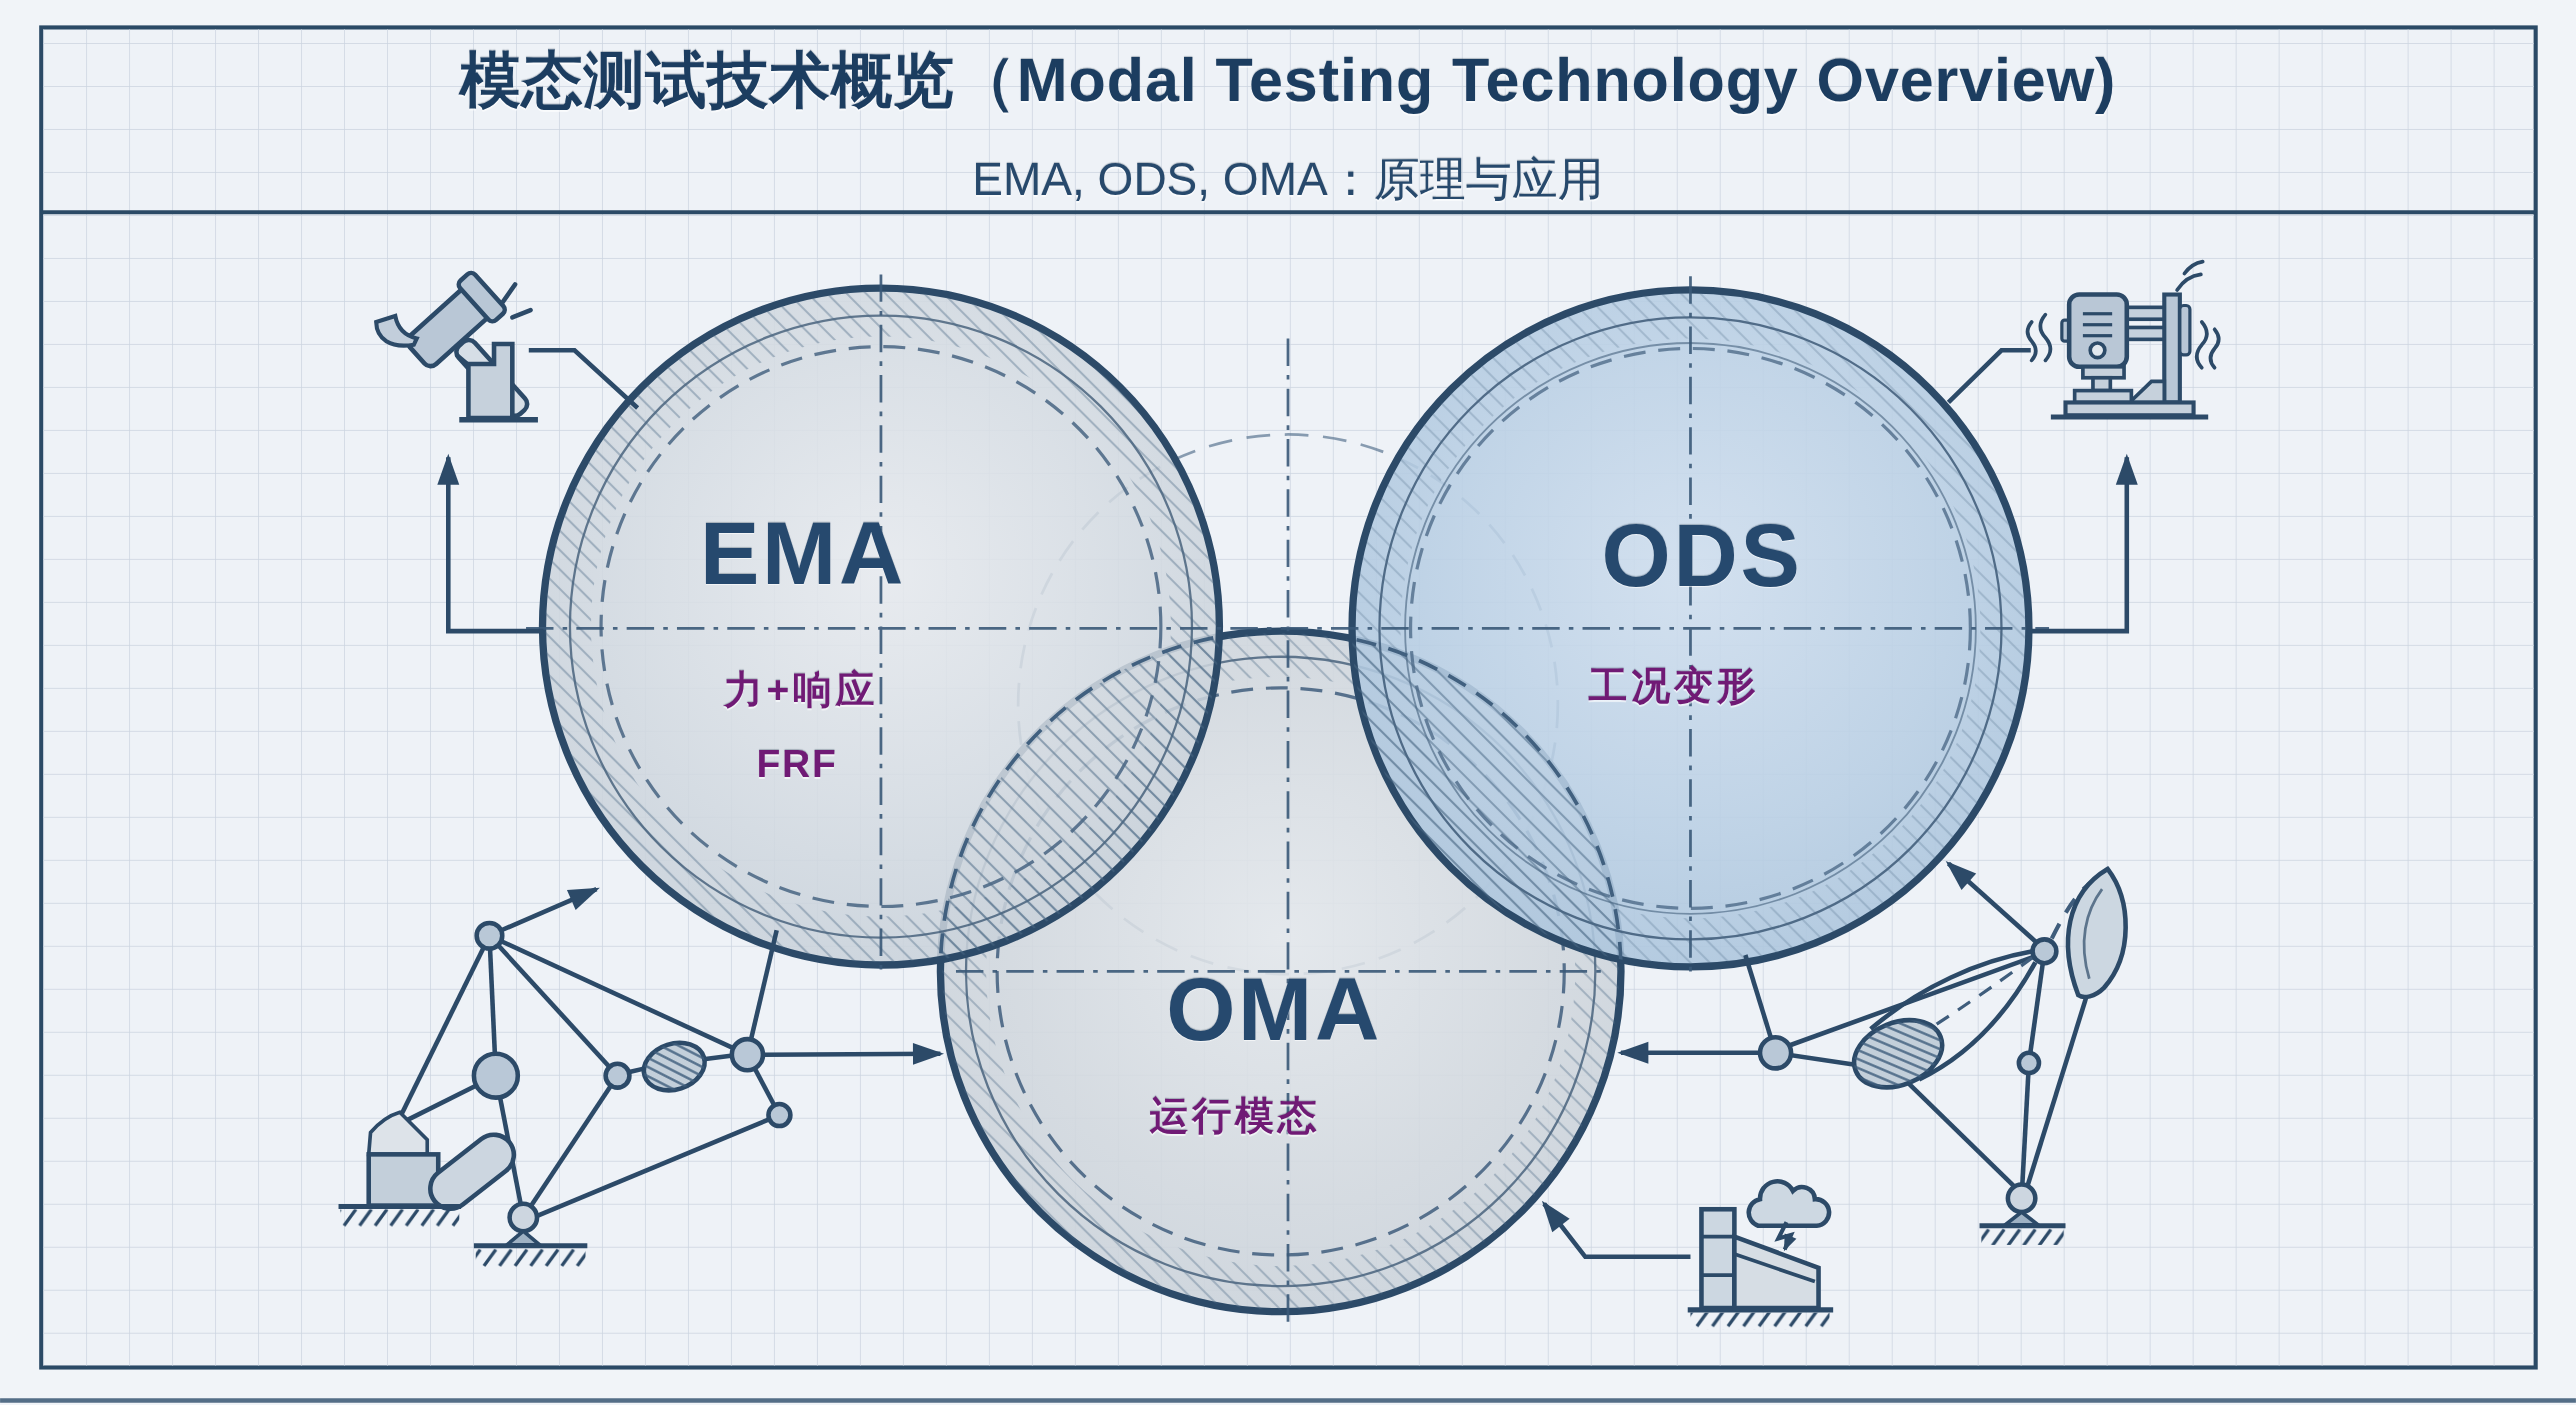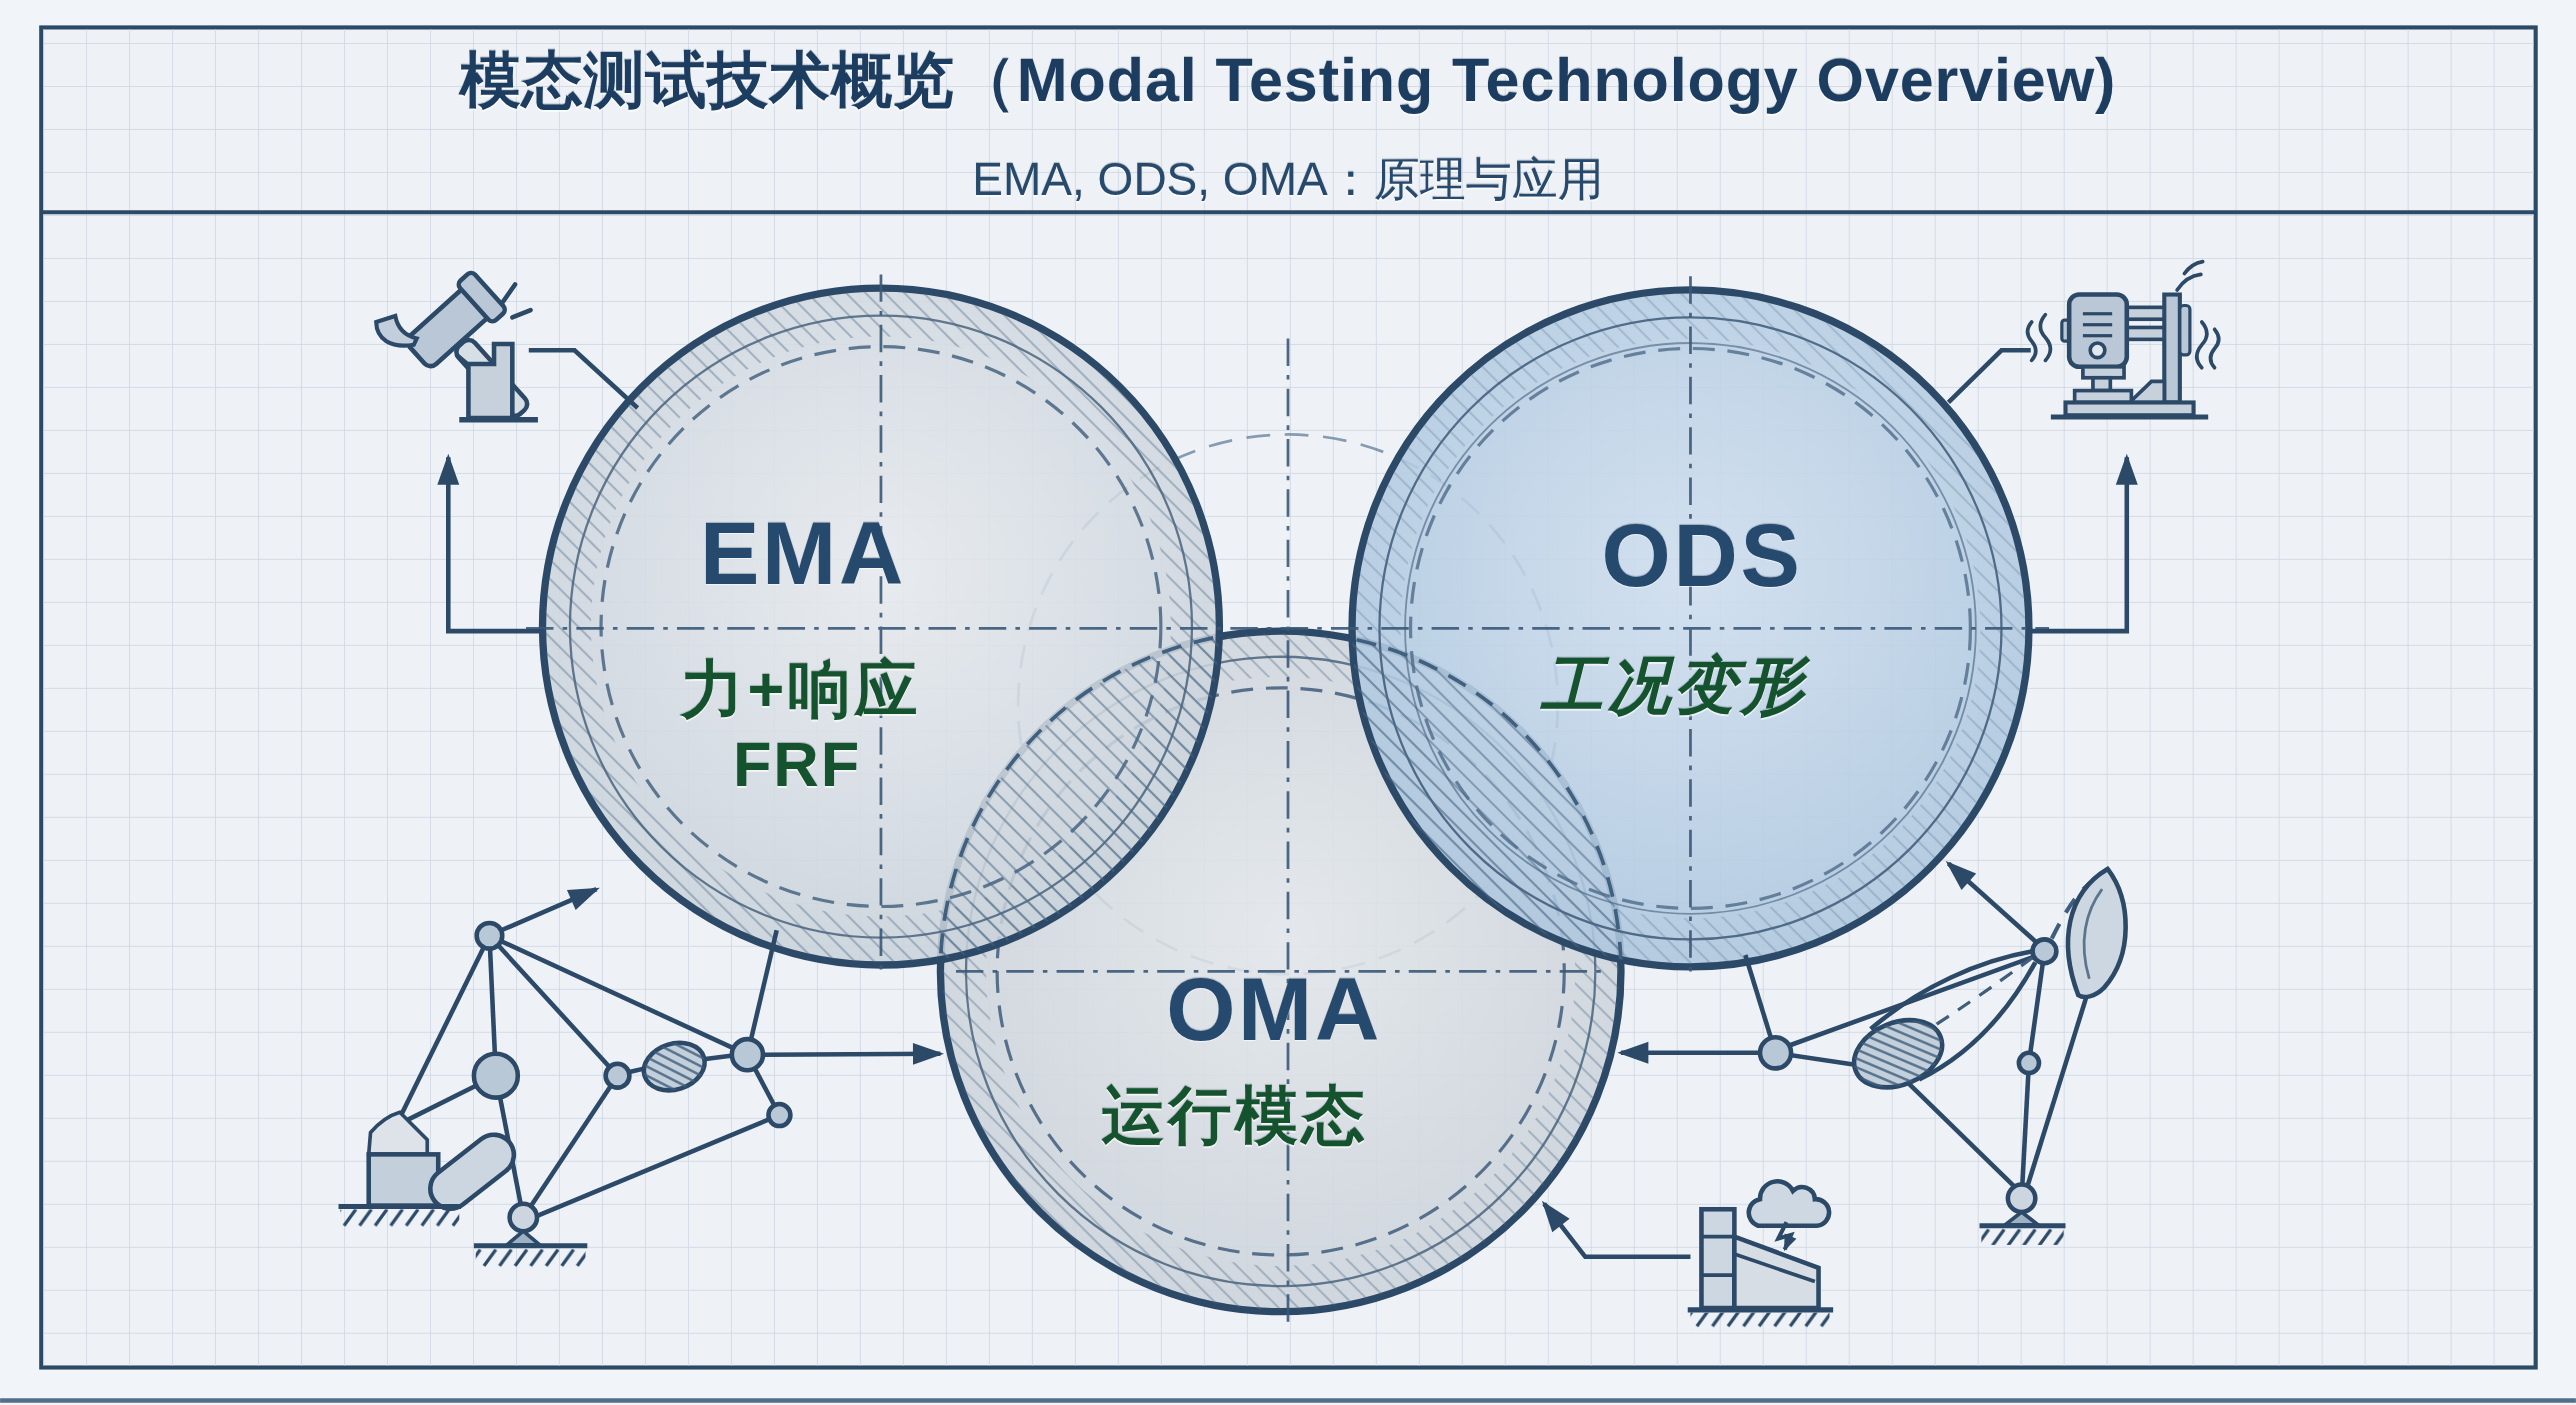--- a/index.html
+++ b/index.html
@@ -5,21 +5,21 @@
   html,body{margin:0;padding:0;}
   body{width:2576px;height:1405px;overflow:hidden;background:#f1f4f8;
        font-family:"Liberation Sans","DejaVu Sans",sans-serif;}
   .stage{position:relative;width:2576px;height:1405px;}
   .stage svg{position:absolute;left:0;top:0;}
   .label{position:absolute;transform:translate(-50%,-50%);white-space:nowrap;
          color:#24476b;text-shadow:0 1.8px 0.9px rgba(255,255,255,.65),0 -0.9px 0.9px rgba(21,44,66,.28);}
   .title-main{font-size:61px;font-weight:700;color:#1c3d60;letter-spacing:0.9px;}
   .title-sub{font-size:46px;font-weight:500;color:#27496c;}
   .acronym{font-size:89px;font-weight:700;letter-spacing:2.7px;color:#26496e;}
-  .cjk{font-size:63px;font-weight:600;color:#14532d;letter-spacing:3.7px;}
+  .cjk{font-size:39px;font-weight:600;color:#701a75;letter-spacing:3.7px;}
 </style>
 </head>
 <body>
 
 <div class="stage">
 
 <svg width="2576" height="1405" viewBox="0 0 2816 1536">
   <defs>
     <pattern id="grid" width="47" height="47" patternUnits="userSpaceOnUse">
       <path d="M47 0 H0 V47" fill="none" stroke="#cbd4e0" stroke-width="1.6"></path>
@@ -248,19 +248,19 @@
 </svg>
 
 <div class="label title-main" style="left:1288px;top:81px;">模态测试技术概览（Modal Testing Technology Overview)</div>
 <div class="label title-sub" style="left:1288px;top:180px;">EMA, ODS, OMA：原理与应用</div>
 
 <div class="label acronym" style="left:803px;top:553px;">EMA</div>
 <div class="label cjk" style="left:801px;top:690px;">力+响应</div>
 <div class="label cjk" style="left:797px;top:764px;letter-spacing:1.8px;">FRF</div>
 
 <div class="label acronym" style="left:1669px;top:555px;margin-left:33px;">ODS</div>
-<div class="label cjk" style="left:1674px;top:686px;font-style:italic;">工况变形</div>
+<div class="label cjk" style="left:1674px;top:686px;">工况变形</div>
 
 <div class="label acronym" style="left:1274px;top:1009px;">OMA</div>
 <div class="label cjk" style="left:1235px;top:1116px;text-align:center;">运行模态</div>
 
 </div>
 
 
 </body></html>

